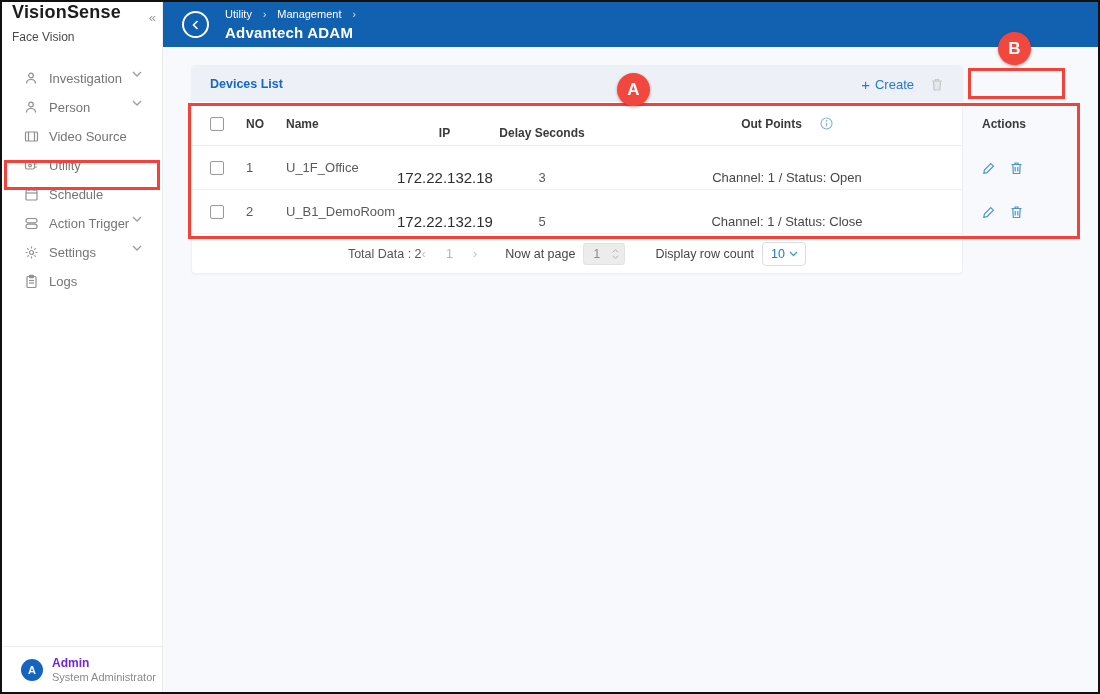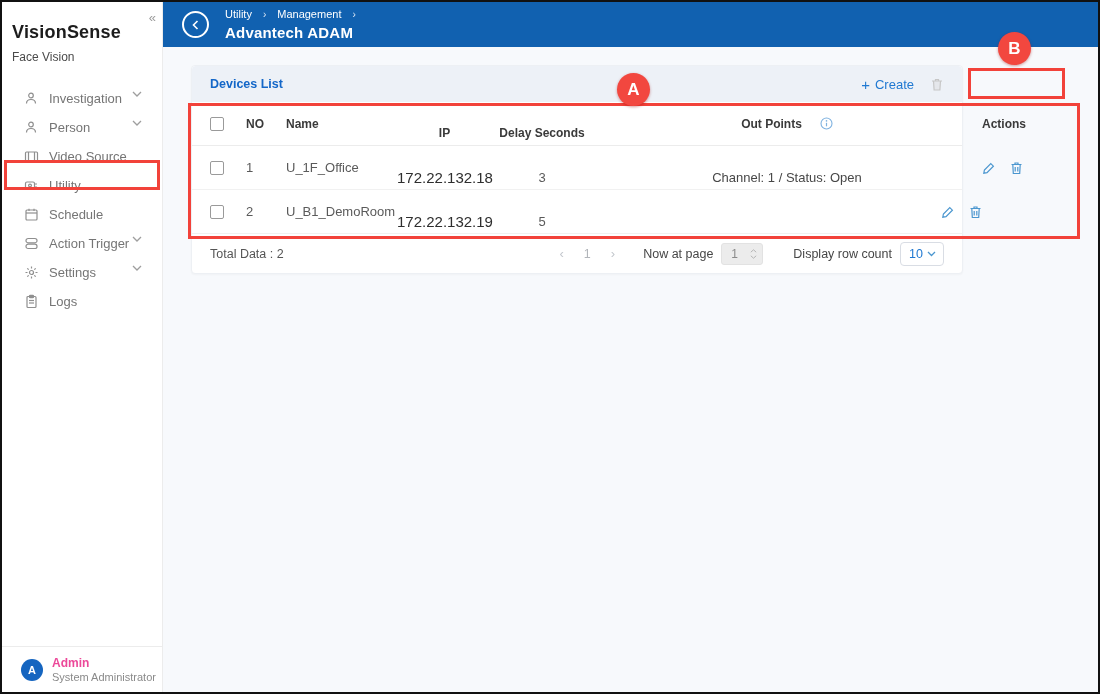--- a/index.html
+++ b/index.html
@@ -3,33 +3,33 @@
 <meta charset="utf-8">
 <style>
   * { margin:0; padding:0; box-sizing:border-box; }
   html,body { width:1100px; height:694px; font-family:"Liberation Sans", sans-serif; }
   .page { position:relative; width:1100px; height:694px; background:#fff; border:2px solid #111;
           display:flex; overflow:hidden; }
 
   
   .sidebar { width:161px; background:#fff; border-right:1px solid #ececec; display:flex;
              flex-direction:column; position:relative; flex-shrink:0; }
-  .brand-wrap { padding:20px 8px 0 10px; position:relative; }
+  .brand-wrap { padding:0 8px 0 10px; position:relative; }
   .brand { font-size:18px; font-weight:bold; color:#1c1c1c; letter-spacing:.2px; }
   .brand-sub { font-size:12px; color:#4a4a4a; margin-top:7px; }
   .collapse-btn { position:absolute; top:8px; right:6px; color:#9a9a9a; font-size:13px; cursor:pointer; }
   .nav { margin-top:27px; flex:1; }
   .nav-item { height:29px; display:flex; align-items:flex-start; padding-left:22px; cursor:pointer; position:relative; }
   .nav-item .nicon { width:15px; height:15px; margin-right:10px; display:flex; align-items:center; justify-content:center; }
   .nav-item .nlabel { font-size:13px; color:#757575; }
   .nav-item .chev { position:absolute; right:20px; display:flex; }
   .side-footer { border-top:1px solid #ececec; height:46px; display:flex; align-items:center; padding-left:19px; }
   .avatar { width:22px; height:22px; border-radius:50%; background:#1565c0; color:#fff; font-size:11px;
             font-weight:bold; display:flex; align-items:center; justify-content:center; margin-right:9px; }
-  .uname { font-size:12px; font-weight:bold; color:#ec4899; line-height:14px; }
+  .uname { font-size:12px; font-weight:bold; color:#6d28d9; line-height:14px; }
   .urole { font-size:11px; color:#8a8a8a; margin-top:1px; }
 
   
   .main { flex:1; display:flex; flex-direction:column; background:#f7f9fc; }
   .topbar { height:45px; background:#1161b0; display:flex; align-items:center; padding-left:19px; flex-shrink:0; }
   .back-btn { width:27px; height:27px; border:2px solid #fff; border-radius:50%; display:flex;
               align-items:center; justify-content:center; cursor:pointer; margin-right:16px; flex-shrink:0; }
   .crumb-row { display:flex; align-items:center; gap:11px; }
   .crumb { color:#fff; font-size:11px; }
   .crumb-sep { color:#dbe7f5; font-size:10px; }
@@ -54,21 +54,21 @@
   .c-center { text-align:center;margin-top:19px; }
   .c-right { text-align:right; }
   .cell-ip { font-size:15px; color:#2e2e2e; }
   .cell-out { font-size:13px; color:#474747; }
   .checkbox { width:14px; height:14px; border:1.5px solid #9a9a9a; border-radius:2px; background:#fff; cursor:pointer; }
   .outpoints-head { display:flex; align-items:center; justify-content:center; gap:18px; }
   .row-actions { display:flex; justify-content:flex-end; gap:14px; }
   .icon-btn { cursor:pointer; display:flex; }
 
   
-  .tfoot { height:39px; display:flex; align-items:center; justify-content:space-between; padding:0 18px; }
+  .tfoot { height:39px; display:flex; align-items:center; justify-content:center; padding:0 18px; }
   .total { font-size:12.5px; color:#555; }
   .foot-right { display:flex; align-items:center; }
   .pager { display:flex; align-items:center; gap:20px; margin-right:28px; }
   .pg-arrow { color:#c3c7cd; font-size:13px; cursor:pointer; }
   .pg-num { color:#b2b5ba; font-size:12.5px; }
   .foot-label { font-size:12.5px; color:#464646; }
   .page-input { width:42px; height:22px; background:#ececec; border:1px solid #e2e2e2; border-radius:3px;
                 display:flex; align-items:center; margin-left:8px; margin-right:30px; padding:0 5px 0 9px; }
   .page-input .val { flex:1; font-size:12px; color:#8a8a8a; }
   .spin { display:flex; flex-direction:column; gap:2px; }
@@ -296,20 +296,21 @@
               </span>
             </span>
           </div>
 
           <div class="trow tdata">
             <span class="checkbox"></span>
             <span>2</span>
             <span>U_B1_DemoRoom</span>
             <span class="c-center cell-ip">172.22.132.19</span>
             <span class="c-center">5</span>
+            <span class="c-center cell-out">Channel: 1 / Status: Close</span>
             <span class="row-actions">
               <span class="icon-btn">
                 <svg width="14" height="14" viewBox="0 0 14 14" fill="none" stroke="#4a96cf" stroke-width="1.2">
                     <path d="M8.8 2.6l2.6 2.6L5 11.6l-3.2.6.6-3.2 6.4-6.4z"></path>
                   </svg>
               </span>
               <span class="icon-btn">
                 <svg width="13" height="14" viewBox="0 0 13 14" fill="none" stroke="#4a96cf" stroke-width="1.2">
                     <path d="M1.5 3.5h10M5 3.5V2h3v1.5M2.8 3.5l.5 9h6.4l.5-9M5.2 6v4.5M7.8 6v4.5"></path>
                   </svg>

